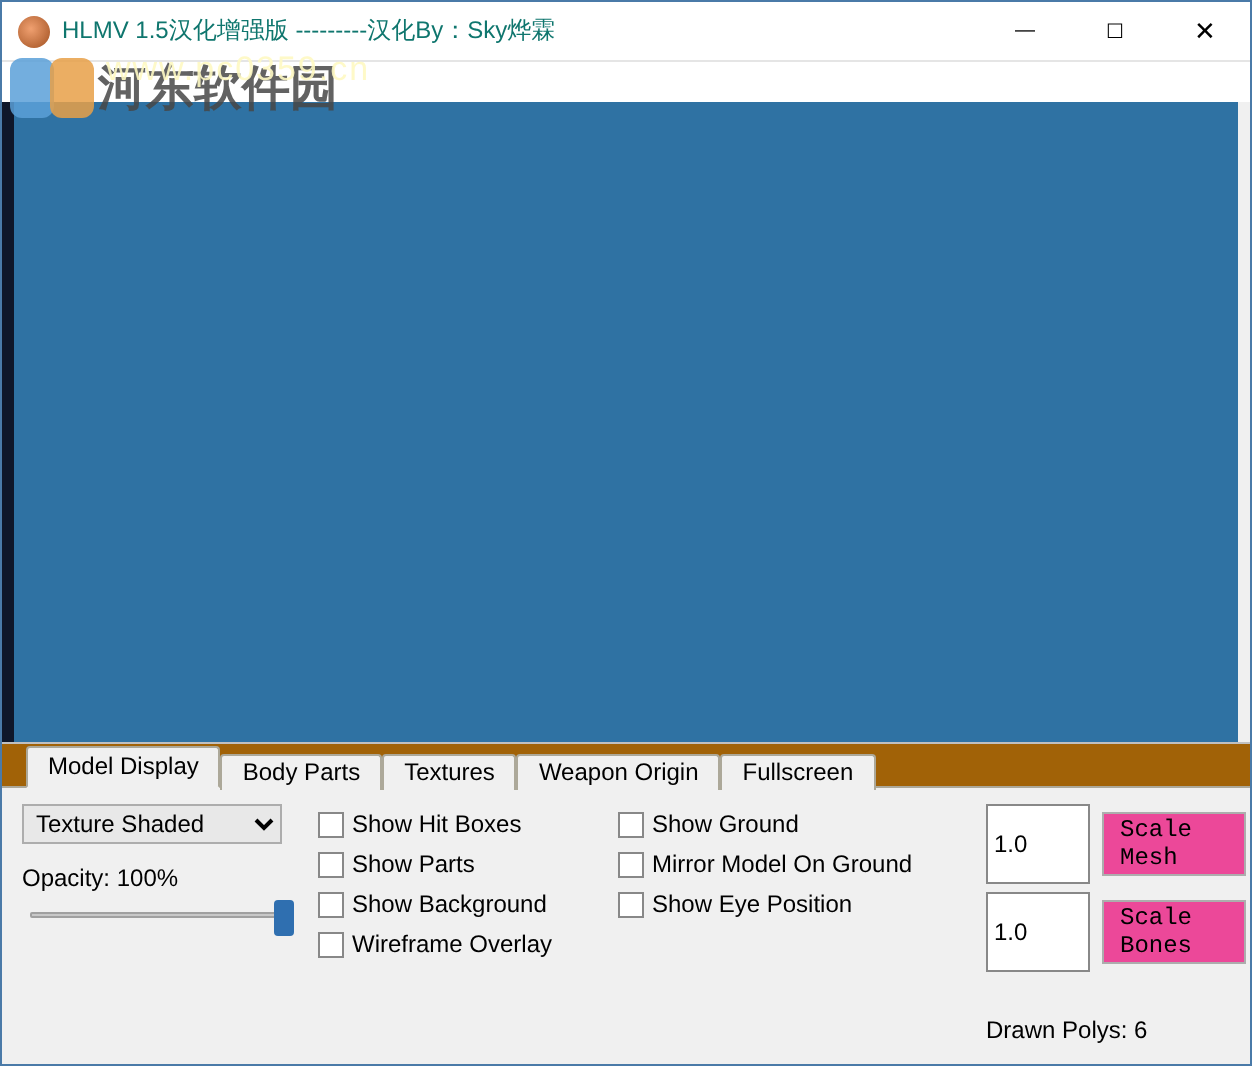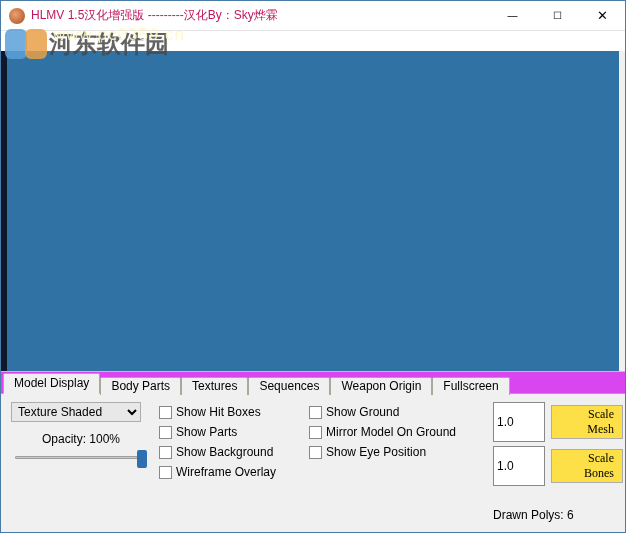--- a/index.html
+++ b/index.html
@@ -20,21 +20,21 @@
     display: flex;
     align-items: center;
     padding-left: 8px;
     border-bottom: 1px solid #e5e5e5;
   }
   .titlebar-icon {
     width: 16px; height: 16px; margin-right: 6px;
     background: radial-gradient(circle at 40% 40%, #f0a070, #a05020);
     border-radius: 50%;
   }
-  .titlebar-title { flex: 0 0 auto; color: #be185d; }
+  .titlebar-title { flex: 0 0 auto; color: #0f766e; }
   .titlebar-spacer { flex: 1; }
   .ctl-btn {
     width: 45px; height: 30px; display: flex; align-items: center; justify-content: center;
     font-family: "Segoe UI Symbol", sans-serif; font-size: 10px; color: #000;
   }
   .ctl-btn.close { font-size: 13px; }
   .menubar {
     height: 20px; display: flex; align-items: center;
     padding: 0 2px 2px 2px;
   }
@@ -74,22 +74,22 @@
     letter-spacing: 1px;
   }
   .panel {
     background: #f0f0f0;
     border-top: 1px solid #c0c0c0;
     padding: 0;
   }
   .tabstrip {
     display: flex; align-items: flex-end; height: 22px;
     border-bottom: 1px solid #aca899;
-    padding-left: 2px; padding-top: 2px;
-    background: #d946ef;
+    padding-left: 12px; padding-top: 2px;
+    background: #a16207;
   }
   .tab {
     padding: 2px 10px 3px;
     border: 1px solid #aca899;
     border-bottom: none;
     background: #f0f0f0;
     margin-right: 0px;
     position: relative;
     top: 1px;
     border-top-left-radius: 2px;
@@ -109,21 +109,21 @@
   .col { display: flex; flex-direction: column; }
   .col.render { width: 150px; gap: 4px; }
   .label { margin-bottom: 2px; }
   select.dropdown {
     font-family: inherit; font-size: 12px;
     padding: 1px 2px;
     width: 130px;
     background: #e8e8e8;
     border: 1px solid #adadad;
   }
-  .opacity-row { margin-top: 6px; text-align: center; }
+  .opacity-row { margin-top: 6px; }
   .slider {
     position: relative; width: 140px; height: 20px; margin-top: 2px;
   }
   .slider-track {
     position: absolute; left: 4px; right: 4px; top: 8px; height: 3px;
     background: #c8c8c8; border: 1px solid #a0a0a0; border-radius: 1px;
   }
   .slider-thumb {
     position: absolute; top: 2px; width: 10px; height: 18px;
     background: #2f6fb0; border-radius: 2px;
@@ -135,22 +135,22 @@
     width: 13px; height: 13px; border: 1px solid #888; background: #fff;
     display: inline-block;
   }
   .scalecol { flex: 1; display: flex; flex-direction: column; gap: 4px; align-items:flex-start; padding-left:6px;}
   .scale-row { display: flex; gap: 6px; align-items: center; }
   .num-input {
     width: 52px; border: 1px solid #888; background: #fff; padding: 12px 3px;
     font-family: inherit; font-size: 12px;
   }
   .win-btn {
-    border: 1px solid #adadad; background: #fde047; padding: 1px 8px;
-    font-family: Liberation Serif, serif; font-size: 12px; min-width: 72px; text-align: right;
+    border: 1px solid #adadad; background: #ec4899; padding: 1px 8px;
+    font-family: Liberation Mono, monospace; font-size: 12px; min-width: 72px; text-align: left;
   }
   .polys { margin-top: 18px; }
 </style>
 </head>
 <body>
 
 <div class="titlebar">
   <span class="titlebar-icon"></span>
   <span class="titlebar-title">HLMV 1.5汉化增强版 ---------汉化By：Sky烨霖</span>
   <span class="titlebar-spacer"></span>
@@ -172,21 +172,20 @@
     <span>河东软件园</span>
     <span class="wm-url">www.pc0359.cn</span>
   </div>
 </div>
 
 <div class="panel">
   <div class="tabstrip">
     <div class="tab active">Model Display</div>
     <div class="tab">Body Parts</div>
     <div class="tab">Textures</div>
-    <div class="tab">Sequences</div>
     <div class="tab">Weapon Origin</div>
     <div class="tab">Fullscreen</div>
   </div>
 
   <div class="tabcontent">
 
     <div class="col render">
       <select class="dropdown">
         <option>Texture Shaded</option>
       </select>

